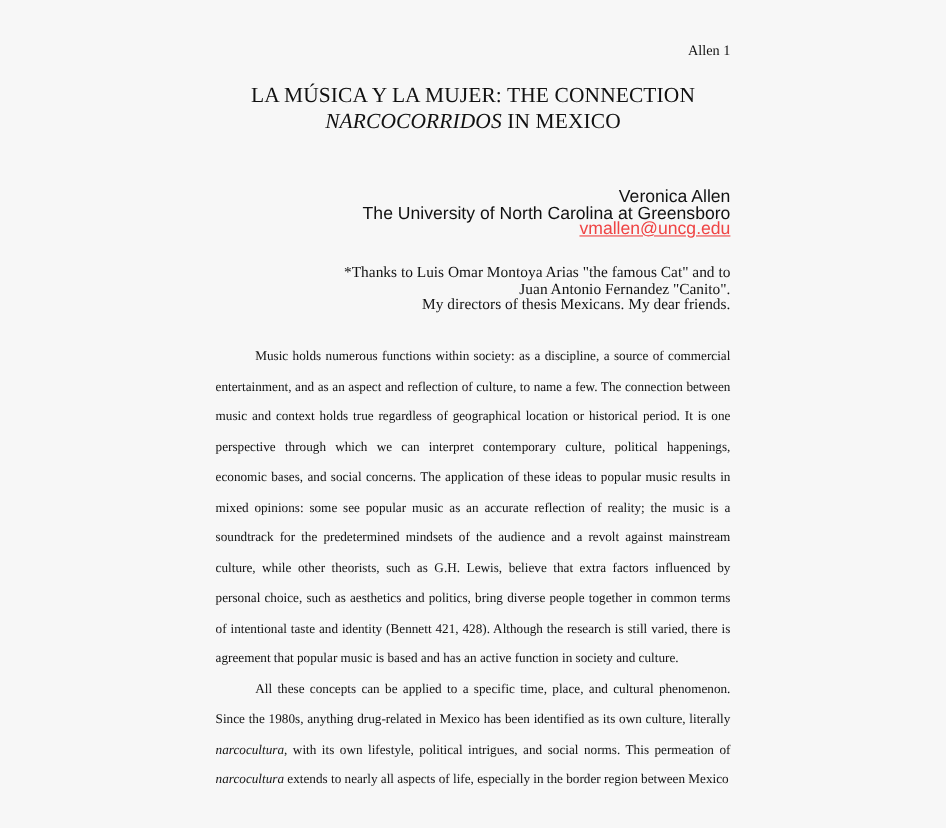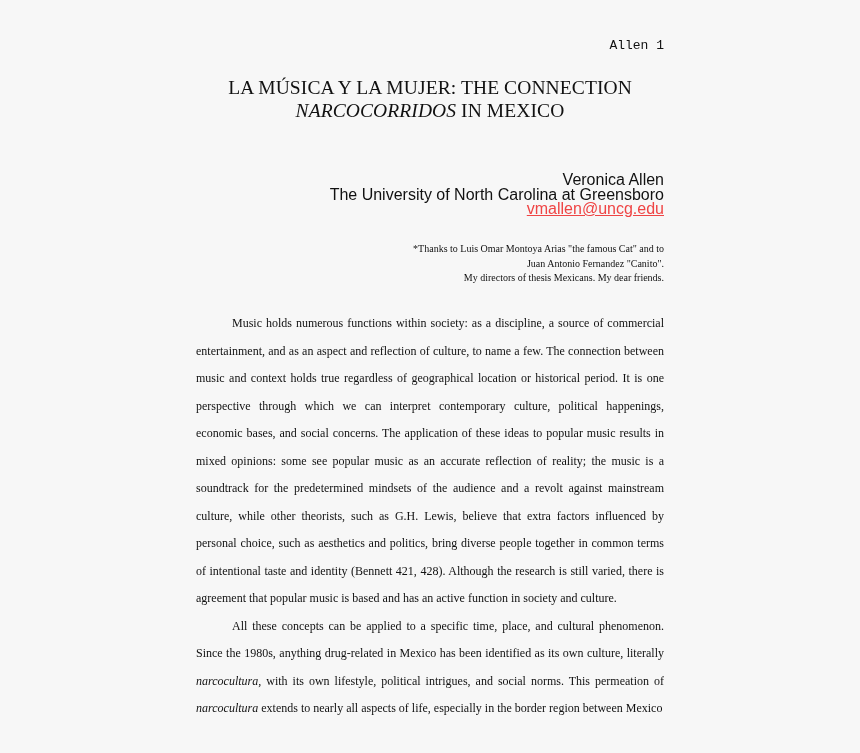--- a/index.html
+++ b/index.html
@@ -5,36 +5,35 @@
   html, body { margin:0; padding:0; }
   body {
     width:860px; height:753px; overflow:hidden;
     background:#f7f7f7; color:#111;
     font-family:"Liberation Serif", serif;
     position:relative;
   }
   .page-header {
     position:absolute; top:38px; right:196px;
     font-size:13px;
-    font-family:Liberation Mono, monospace;
   }
   .title {
     position:absolute; top:76px; left:190px; width:480px;
     text-align:center; font-weight:normal; font-size:19.5px; line-height:23px;
     letter-spacing:0.1px;
   }
   .title i { font-style:italic;margin-top:15px; }
   .author {
     position:absolute; top:173px; right:196px; text-align:right;
     font-family:"Liberation Sans", sans-serif; font-size:16px; line-height:14.5px;
   }
   .author a { color:#ef4444; text-decoration:underline; }
   .thanks {
     position:absolute; top:242px; right:196px; text-align:right;
-    font-size:10px; line-height:14.5px;
+    font-size:14px; line-height:14.5px;
   }
   .body-text {
     position:absolute; top:310px; left:196px; width:468px;
     font-size:12px; line-height:27.5px; text-align:justify;
   }
   .body-text p { margin:0; text-indent:36px; }
   .body-text i { font-style:italic; }
 </style>
 </head>
 <body>

